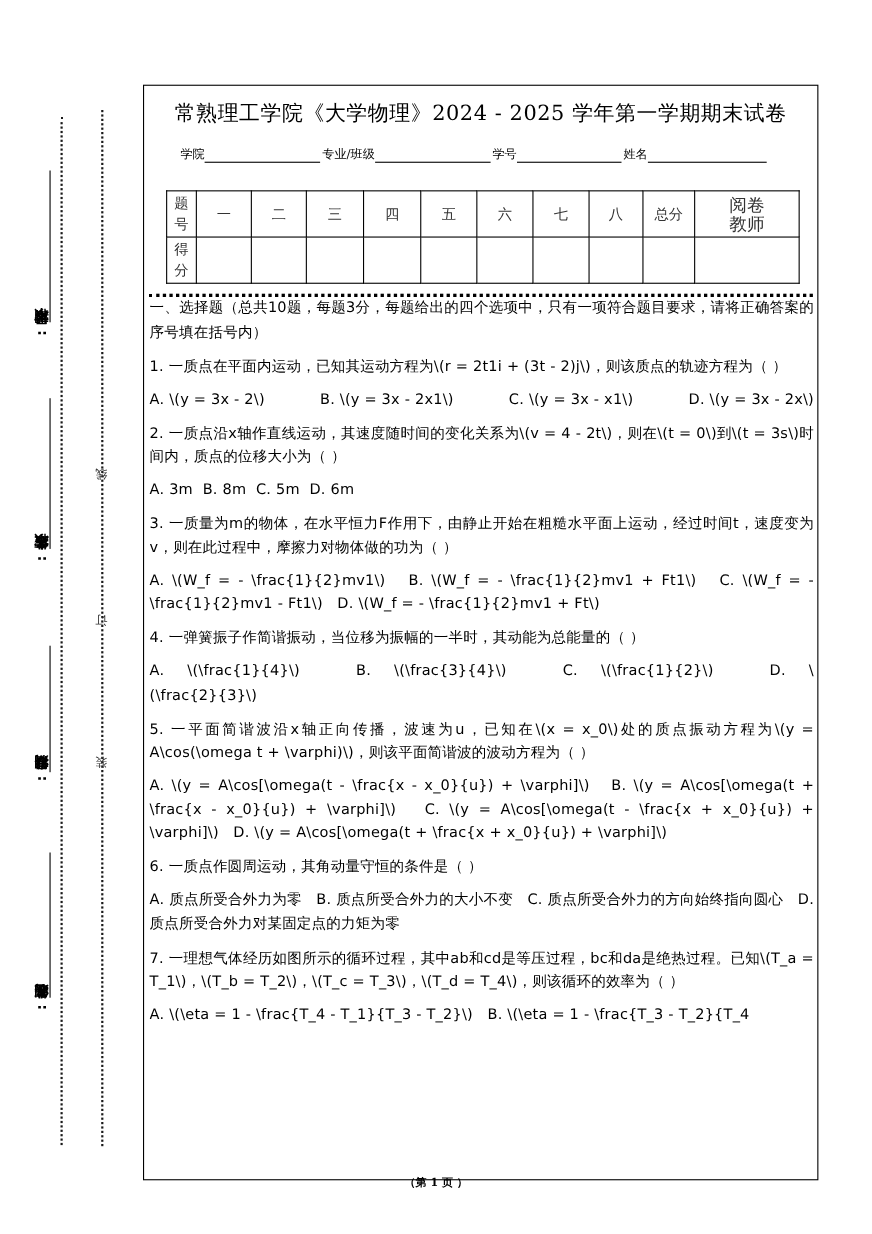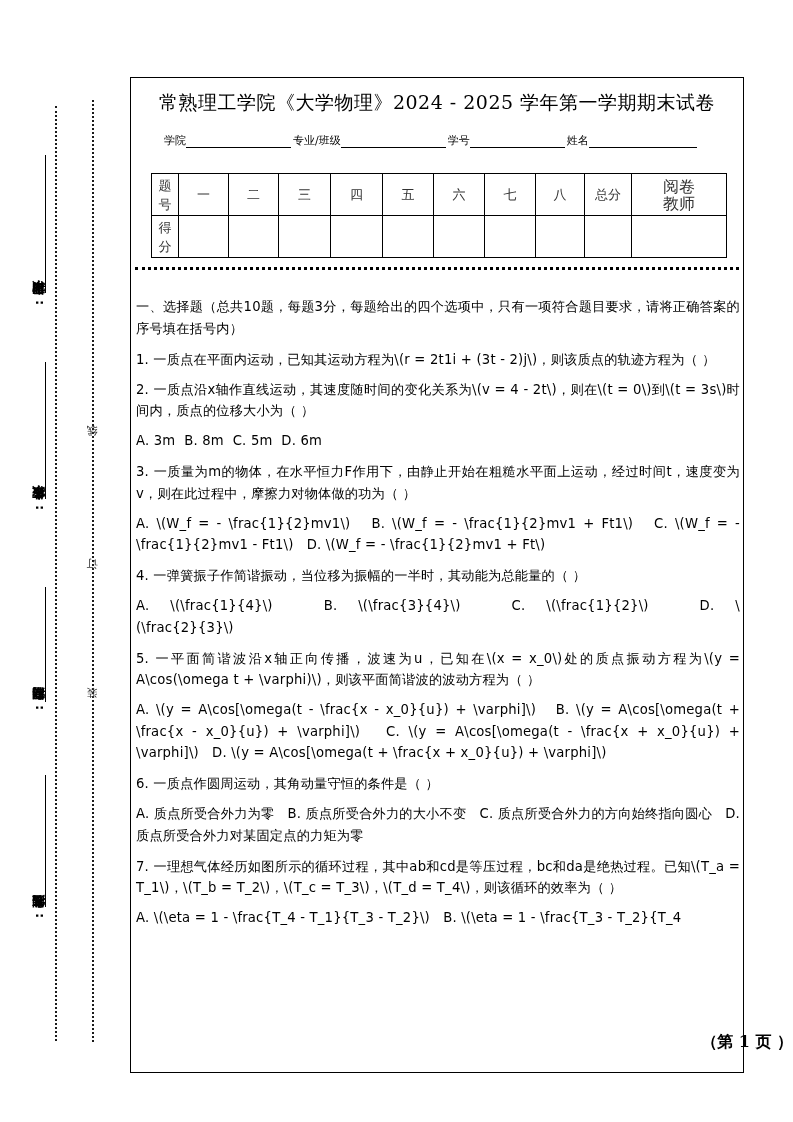--- a/index.html
+++ b/index.html
@@ -45,30 +45,30 @@
       color: #333;
     }
     .score-table tr { height: 42px; }
     .score-table td.rowhead { width: 26px; font-size: 13px; line-height: 19px; }
     .score-table td.teacher { font-size: 16px; line-height: 17px; }
     .sep {
       position: absolute; left: 4px; right: 4px; top: 189px; height: 0;
       border-top: 3px dotted #000;
     }
     .content {
-      position: absolute; left: 5px; top: 218px; width: 604px;
+      position: absolute; left: 5px; top: 192px; width: 604px;
       font-family: "DejaVu Sans", sans-serif; font-size: 13.2px; line-height: 21.5px;
       text-align: justify; letter-spacing: 0.2px;
     }
     .content p { margin: 0 0 9.5px 0; }
     .content .q { margin-bottom: 8.5px; }
     .spread { display: flex; justify-content: space-between; }
     .footer {
-      position: absolute; left: 0; width: 100%; top: 1032px; text-align: right;
-      font-weight: bold; font-size: 16px; font-family: "DejaVu Serif", serif;
+      position: absolute; left: 0; width: 100%; top: 1068px; text-align: center;
+      font-weight: bold; font-size: 10px; font-family: "DejaVu Serif", serif;
     }
   </style>
 </head>
 <body>
 
 <div>
   <div class="vdots" style="left:55px; top:106px; height:935px;"></div>
   <div class="vdots" style="left:92px; top:100px; height:942px;"></div>
 
   <div class="vline" style="left:45px; top:155px; height:138px;"></div>
@@ -138,20 +138,26 @@
     </tr>
   </tbody>
     </table>
 
   <div class="sep"></div>
 
   <div class="content">
     <p>一、选择题（总共10题，每题3分，每题给出的四个选项中，只有一项符合题目要求，请将正确答案的序号填在括号内）</p>
 
     <p class="q">1. 一质点在平面内运动，已知其运动方程为\(r = 2t1i + (3t - 2)j\)，则该质点的轨迹方程为（  ）</p>
+    <p class="spread">
+      <span>A. \(y = 3x - 2\)</span>
+      <span>B. \(y = 3x - 2x1\)</span>
+      <span>C. \(y = 3x - x1\)</span>
+      <span>D. \(y = 3x - 2x\)</span>
+    </p>
 
     <p class="q">2. 一质点沿x轴作直线运动，其速度随时间的变化关系为\(v = 4 - 2t\)，则在\(t = 0\)到\(t = 3s\)时间内，质点的位移大小为（  ）</p>
     <p>
       <span>A. 3m</span>&nbsp;
       <span>B. 8m</span>&nbsp;
       <span>C. 5m</span>&nbsp;
       <span>D. 6m</span>
     </p>
 
     <p class="q">3. 一质量为m的物体，在水平恒力F作用下，由静止开始在粗糙水平面上运动，经过时间t，速度变为v，则在此过程中，摩擦力对物体做的功为（  ）</p>

